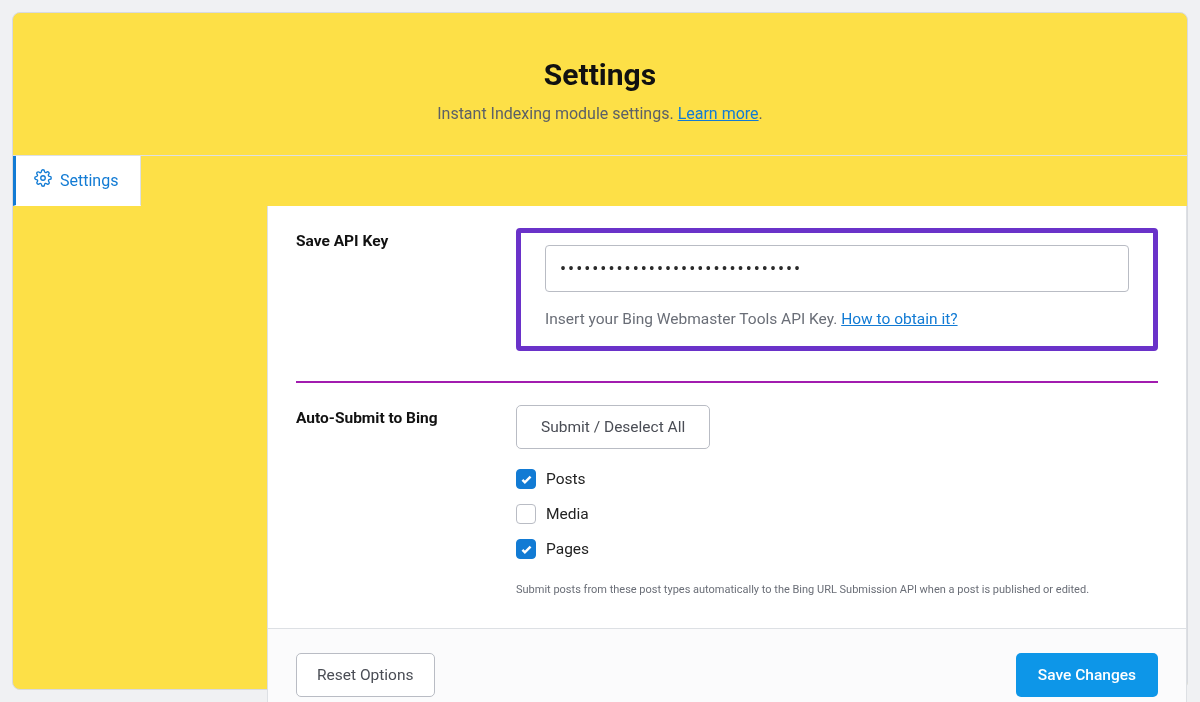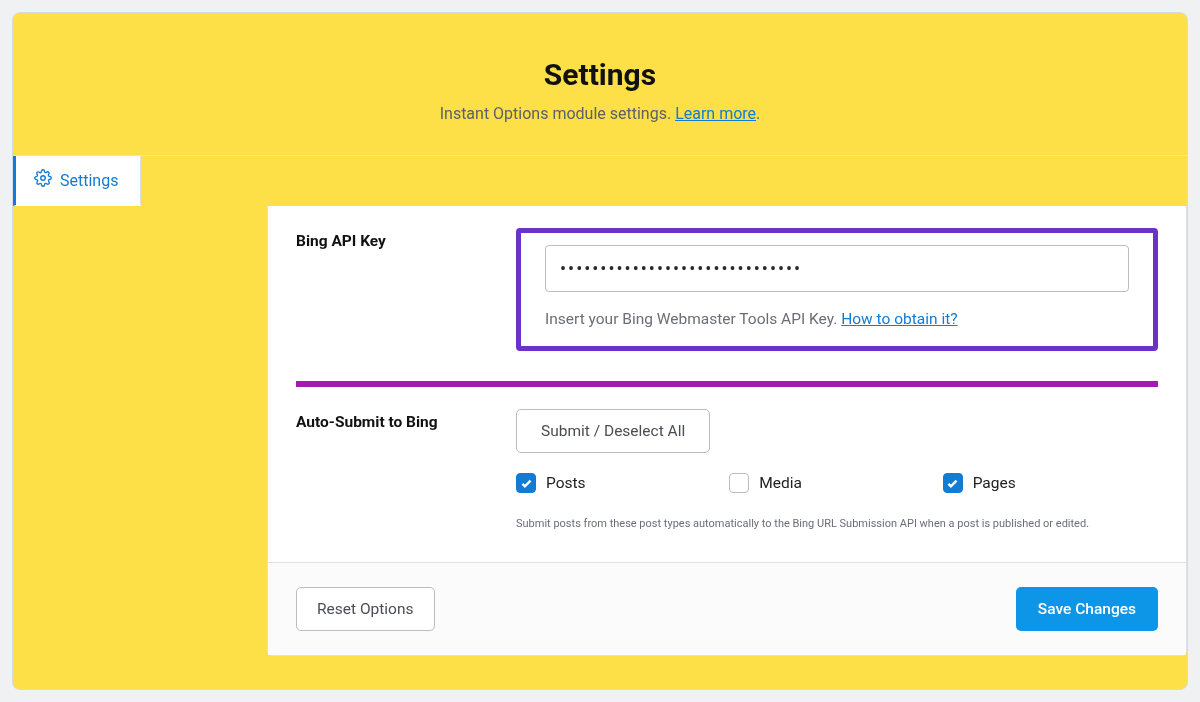--- a/index.html
+++ b/index.html
@@ -70,21 +70,21 @@
   border-top: none;
   border-bottom-left-radius: 6px;
   border-bottom-right-radius: 6px;
   margin-right: 0;
 }
 .section {
   display: flex;
   padding: 22px 28px 30px;
 }
 .section + .section {
-  border-top: 6px solid #a21caf;
+  border-top: 2px solid #a21caf;
   margin: 0 28px;
   padding-left: 0; padding-right: 0;
 }
 .section-label {
   width: 220px;
   flex: 0 0 220px;
   font-weight: 700;
   font-size: 15.5px;
   color: #111;
   padding-top: 4px;
@@ -121,22 +121,22 @@
   border: 1px solid #b9bcc4;
   border-radius: 5px;
   padding: 12px 24px;
   font-size: 15.5px;
   color: #4a4d55;
   cursor: pointer;
   font-family: inherit;
 }
 .cb-grid {
   display: grid;
-  grid-template-columns: 1fr 1fr 1fr;
-  row-gap: 1px;
+  grid-template-columns: 1fr;
+  row-gap: 15px;
   margin-top: 20px;
   width: 640px;
 }
 .cb-item {
   display: flex;
   align-items: center;
   gap: 10px;
   font-size: 15.5px;
   color: #222;
 }
@@ -189,21 +189,21 @@
 }
 </style>
 </head>
 <body>
 
 <div class="panel">
 
   <div class="header">
     <h1>Settings</h1>
     <div class="header-sub">
-      <span>Instant Options module settings. </span><a href="#">Learn more</a><span>.</span>
+      <span>Instant Indexing module settings. </span><a href="#">Learn more</a><span>.</span>
     </div>
   </div>
 
   <div class="tabs-row">
     <div class="tab">
       <span>
         <svg viewBox="0 0 24 24" fill="none" stroke="#127bd4" stroke-width="1.8">
           <circle cx="12" cy="12" r="3"></circle>
           <path d="M19.4 15a1.65 1.65 0 0 0 .33 1.82l.06.06a2 2 0 1 1-2.83 2.83l-.06-.06a1.65 1.65 0 0 0-1.82-.33 1.65 1.65 0 0 0-1 1.51V21a2 2 0 1 1-4 0v-.09a1.65 1.65 0 0 0-1-1.51 1.65 1.65 0 0 0-1.82.33l-.06.06a2 2 0 1 1-2.83-2.83l.06-.06a1.65 1.65 0 0 0 .33-1.82 1.65 1.65 0 0 0-1.51-1H3a2 2 0 1 1 0-4h.09a1.65 1.65 0 0 0 1.51-1 1.65 1.65 0 0 0-.33-1.82l-.06-.06a2 2 0 1 1 2.83-2.83l.06.06a1.65 1.65 0 0 0 1.82.33h0a1.65 1.65 0 0 0 1-1.51V3a2 2 0 1 1 4 0v.09a1.65 1.65 0 0 0 1 1.51 1.65 1.65 0 0 0 1.82-.33l.06-.06a2 2 0 1 1 2.83 2.83l-.06.06a1.65 1.65 0 0 0-.33 1.82v0a1.65 1.65 0 0 0 1.51 1H21a2 2 0 1 1 0 4h-.09a1.65 1.65 0 0 0-1.51 1z"></path>
         </svg>
@@ -211,21 +211,21 @@
       <span>Settings</span>
     </div>
   </div>
 
   <div class="main-area">
     <div class="spacer-left"></div>
 
     <div class="content-card">
 
       <div class="section">
-        <div class="section-label">Bing API Key</div>
+        <div class="section-label">Save API Key</div>
         <div class="section-body">
           <div class="highlight-box">
             <input type="password" class="text-input" value="••••••••••••••••••••••••••••••" style="">
             <div class="helper">
               <span>Insert your Bing Webmaster Tools API Key. </span><a href="#">How to obtain it?</a>
             </div>
           </div>
         </div>
       </div>
 

